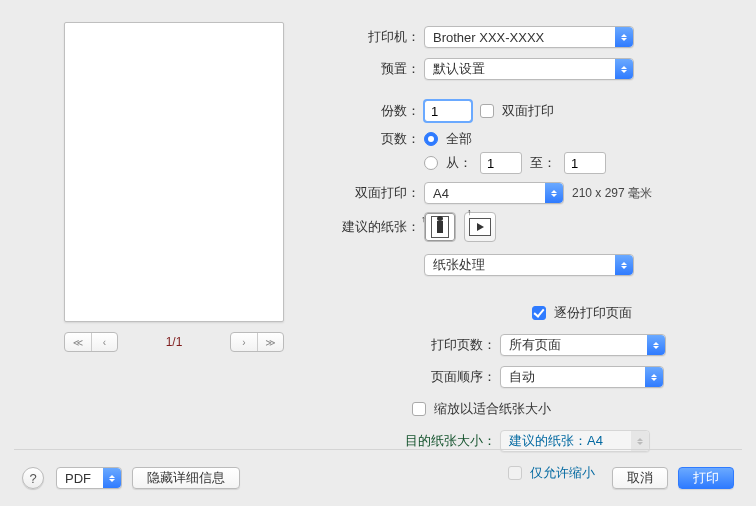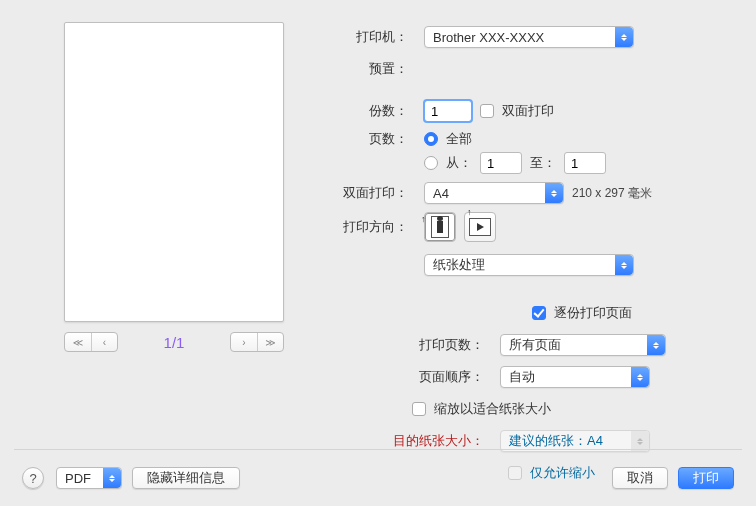--- a/index.html
+++ b/index.html
@@ -6,26 +6,26 @@
   body { margin: 0; font-family: -apple-system, "Helvetica Neue", Arial, sans-serif; font-size: 13px; color: #333; background: #ececec; width: 756px; height: 506px; position: relative; }
   .dialog { position: absolute; inset: 0; background: #ececec; }
 
   .content { position: relative; height: 436px; }
   .preview-pane { position: absolute; left: 64px; top: 22px; width: 220px; }
   .page-preview { width: 220px; height: 300px; background: #fff; border: 1px solid #bfbfbf; border-radius: 2px; box-shadow: 0 1px 2px rgba(0,0,0,0.1); }
   .nav-row { display: flex; align-items: center; justify-content: space-between; margin-top: 10px; width: 220px; }
   .seg { display: inline-flex; border: 1px solid #bbb; border-radius: 4px; overflow: hidden; height: 20px; background: linear-gradient(#fff,#f2f2f2); }
   .seg button { border: none; background: transparent; width: 26px; height: 18px; padding: 0; font-size: 10px; color: #888; cursor: default; }
   .seg button + button { border-left: 1px solid #ccc; }
-  .page-indicator { font-size: 15px; color: #8b5cf6; }
+  .page-indicator { font-size: 12px; color: #7f1d1d; }
 
   .settings { position: absolute; left: 340px; top: 24px; width: 396px; }
   .row { display: flex; align-items: center; min-height: 26px; margin-bottom: 6px; }
-  .lbl { width: 84px; text-align: right; padding-right: 16px; color: #333; font-size: 13px; }
-  .lbl.dim { color: #b91c1c; }
+  .lbl { width: 84px; text-align: right; padding-right: 4px; color: #333; font-size: 13px; }
+  .lbl.dim { color: #14532d; }
   .ctrl { display: flex; align-items: center; gap: 8px; }
 
   .popup { position: relative; display: inline-flex; align-items: center; background: #fff; border: 1px solid #bbb; border-radius: 4px; height: 22px; padding: 0 22px 0 8px; box-shadow: 0 1px 1px rgba(0,0,0,0.05); }
   .popup .cap { position: absolute; right: 0; top: 0; bottom: 0; width: 18px; background: linear-gradient(#6aa9ff,#2f7bff); border-top-right-radius: 4px; border-bottom-right-radius: 4px; display: flex; flex-direction: column; align-items: center; justify-content: center; }
   .popup .cap::before { content: ""; border-left: 3px solid transparent; border-right: 3px solid transparent; border-bottom: 3px solid #fff; margin-bottom: 1px; }
   .popup .cap::after  { content: ""; border-left: 3px solid transparent; border-right: 3px solid transparent; border-top: 3px solid #fff; }
   .popup.disabled { background: #f5f5f5; border-color: #d6d6d6; color: #aaa; }
   .popup.disabled .cap { background: #e6e6e6; }
   .popup.disabled .cap::before, .popup.disabled .cap::after { border-bottom-color: #bbb; border-top-color: #bbb; }
 
@@ -90,20 +90,24 @@
       <div class="row">
         <span class="lbl">打印机：</span>
         <span class="popup" style="width:210px;">
           <span>Brother XXX-XXXX</span>
           <span class="cap"></span>
         </span>
       </div>
 
       <div class="row">
         <span class="lbl">预置：</span>
+        <span class="popup" style="width:210px;">
+          <span>默认设置</span>
+          <span class="cap"></span>
+        </span>
       </div>
 
       <div class="row" style="margin-top:16px;">
         <span class="lbl">份数：</span>
         <div class="ctrl">
           <input class="textfield focus" style="width: 48px;" value="1">
           <input type="checkbox" class="mac" style="">
           <span>双面打印</span>
         </div>
       </div>
@@ -128,21 +132,21 @@
       <div class="row" style="margin-top:6px;">
         <span class="lbl">双面打印：</span>
         <span class="popup" style="width:140px;">
           <span>A4</span>
           <span class="cap"></span>
         </span>
         <span class="paper-note">210 x 297 毫米</span>
       </div>
 
       <div class="row" style="margin-top:6px;">
-        <span class="lbl">打印方向：</span>
+        <span class="lbl">建议的纸张：</span>
         <div class="ctrl">
           <span class="orient-btn sel">
             <span class="orient-arrow">↑</span>
             <span class="orient-inner">
                 <span class="person"></span>
               </span>
           </span>
           <span class="orient-btn">
             <span class="orient-arrow l">↑</span>
             <span class="orient-inner land">
@@ -169,21 +173,21 @@
       <div class="row">
         <span class="lbl" style="width:160px;">打印页数：</span>
         <span class="popup" style="width:166px;">
           <span>所有页面</span>
           <span class="cap"></span>
         </span>
       </div>
 
       <div class="row">
         <span class="lbl" style="width:160px;">页面顺序：</span>
-        <span class="popup" style="width:150px;">
+        <span class="popup" style="width:164px;">
           <span>自动</span>
           <span class="cap"></span>
         </span>
       </div>
 
       <div class="row" style="margin-left:72px;">
         <div class="ctrl">
           <input type="checkbox" class="mac" style="">
           <span>缩放以适合纸张大小</span>
         </div>

